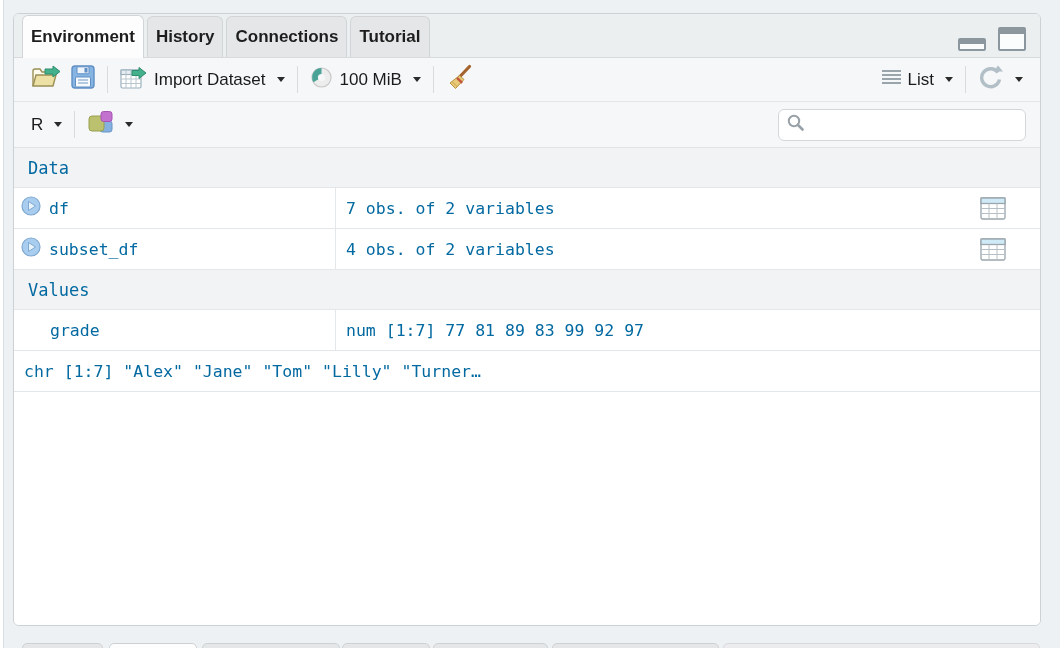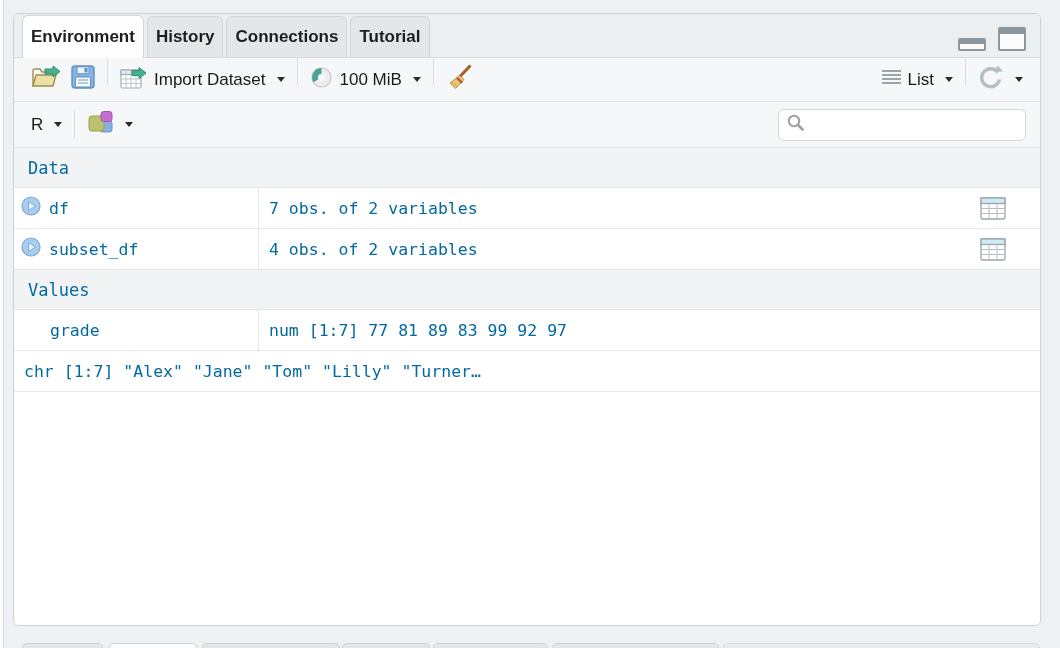--- a/index.html
+++ b/index.html
@@ -37,21 +37,21 @@
   .minmax { position:absolute; right:14px; top:13px; display:flex; align-items:flex-end; gap:12px; }
   .icon-min {
     width:28px; height:13px; border:2px solid #8b969d; border-top-width:6px; border-radius:2px; background:#fbfcfc;
   }
   .icon-max {
     width:28px; height:24px; border:2px solid #8b969d; border-top-width:7px; border-radius:2px; background:#fbfcfc;
   }
   
   .toolbar {
     flex:none; height:44px; background:#f5f7f8; border-bottom:1px solid #e3e6e8;
-    display:flex; padding:0 12px; font-size:17px;
+    display:flex; align-items:center; padding:0 12px; font-size:17px;
   }
   .contextbar {
     flex:none; height:46px; background:#f5f7f8; border-bottom:1px solid #e0e3e5;
     display:flex; align-items:center; padding:0 12px; font-size:17px; position:relative;
   }
   .tb-btn { display:flex; align-items:center; gap:7px; padding:4px 5px; border-radius:4px; cursor:default; }
   .tb-sep { width:1px; height:27px; background:#d9dcde; margin:0 7px; flex:none; }
   .spacer { flex:1; }
   .caret {
     display:inline-block; width:0; height:0; margin-left:4px;
@@ -68,21 +68,21 @@
     font-family:"Liberation Sans", sans-serif;
   }
   
   .grid { flex:1; background:#fff; font-family:"DejaVu Sans Mono", monospace; font-size:16.5px; color:#0369a1; }
   .section-header {
     height:40px; background:#f1f3f4; border-bottom:1px solid #e4e7e9;
     display:flex; align-items:center; padding-left:14px; font-size:17px;
   }
   .row { height:41px; border-bottom:1px solid #e4e7e9; display:flex; align-items:stretch; position:relative; background:#fff; }
   .name-col {
-    width:245px; flex:none; display:flex; align-items:center; gap:8px;
+    width:322px; flex:none; display:flex; align-items:center; gap:8px;
     padding-left:7px; border-right:1px solid #e4e7e9; overflow:hidden;
   }
   .name-col.indent { padding-left:36px; }
   .value-col { flex:1; display:flex; align-items:center; padding-left:10px; white-space:nowrap; overflow:hidden; }
   .grid-btn { position:absolute; right:34px; top:8px; width:26px; height:25px; cursor:pointer; }
   
   .btab { position:absolute; top:643px; height:12px; border:1px solid #cfd2d4; border-radius:5px 5px 0 0; background:#e4e6e7; }
   .btab.active { background:#fdfdfd; }
   .btab.filler { background:#ececee; border-color:#d6d9db; }
 </style>

